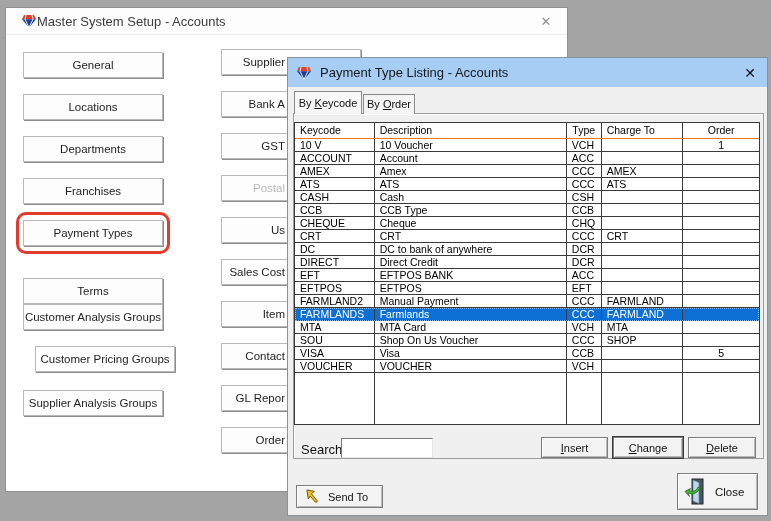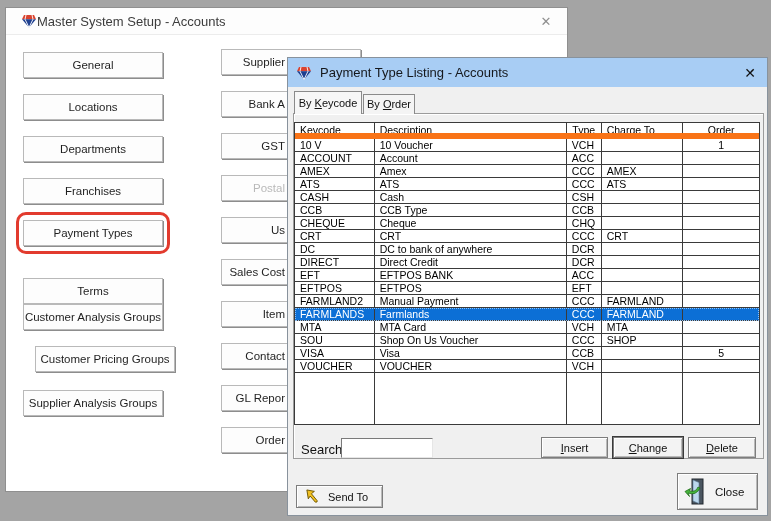--- a/index.html
+++ b/index.html
@@ -45,21 +45,21 @@
   .tab.inactive { left:75px; top:36px; width:52px; height:20px; line-height:19px; }
   .u { text-decoration:underline; }
 
   .frame { position:absolute; left:5px; top:55px; width:471px; height:346px;
            border:1px solid #9b9b9b; box-shadow:inset 1px 1px 0 #ffffff; background:#f0f0f0; }
 
   
   .grid { position:absolute; left:6px; top:64px; width:466px; height:303px;
           border:1px solid #3a3a3a; background:#ffffff; display:flex; flex-direction:column;
           font-size:10.5px; color:#000; overflow:hidden; }
-  .g-hdr { display:flex; height:16px; border-bottom:6px solid #f97316; flex:0 0 16px; }
+  .g-hdr { display:flex; height:16px; border-bottom:1px solid #f97316; flex:0 0 16px; }
   .g-hdr .hcell { line-height:15px; padding-left:5px; border-right:1px solid #3a3a3a;
                   white-space:nowrap; overflow:hidden; }
   .g-hdr .hcell:last-child { border-right:none; }
   .g-hdr .hcell.ctr { text-align:center; padding-left:0; }
   .g-row { display:flex; height:13px; flex:0 0 13px; border-bottom:1px solid #3a3a3a; }
   .g-row .cell { line-height:12px; padding-left:5px; border-right:1px solid #3a3a3a;
                  white-space:nowrap; overflow:hidden; }
   .g-row .cell:last-child { border-right:none; }
   .g-row .cell.ctr { text-align:center; padding-left:0; }
   .g-row.sel { background:var(--sel,#0c6fd6); color:#fff; outline:1px dotted #8ec1f5; outline-offset:-1px; }

